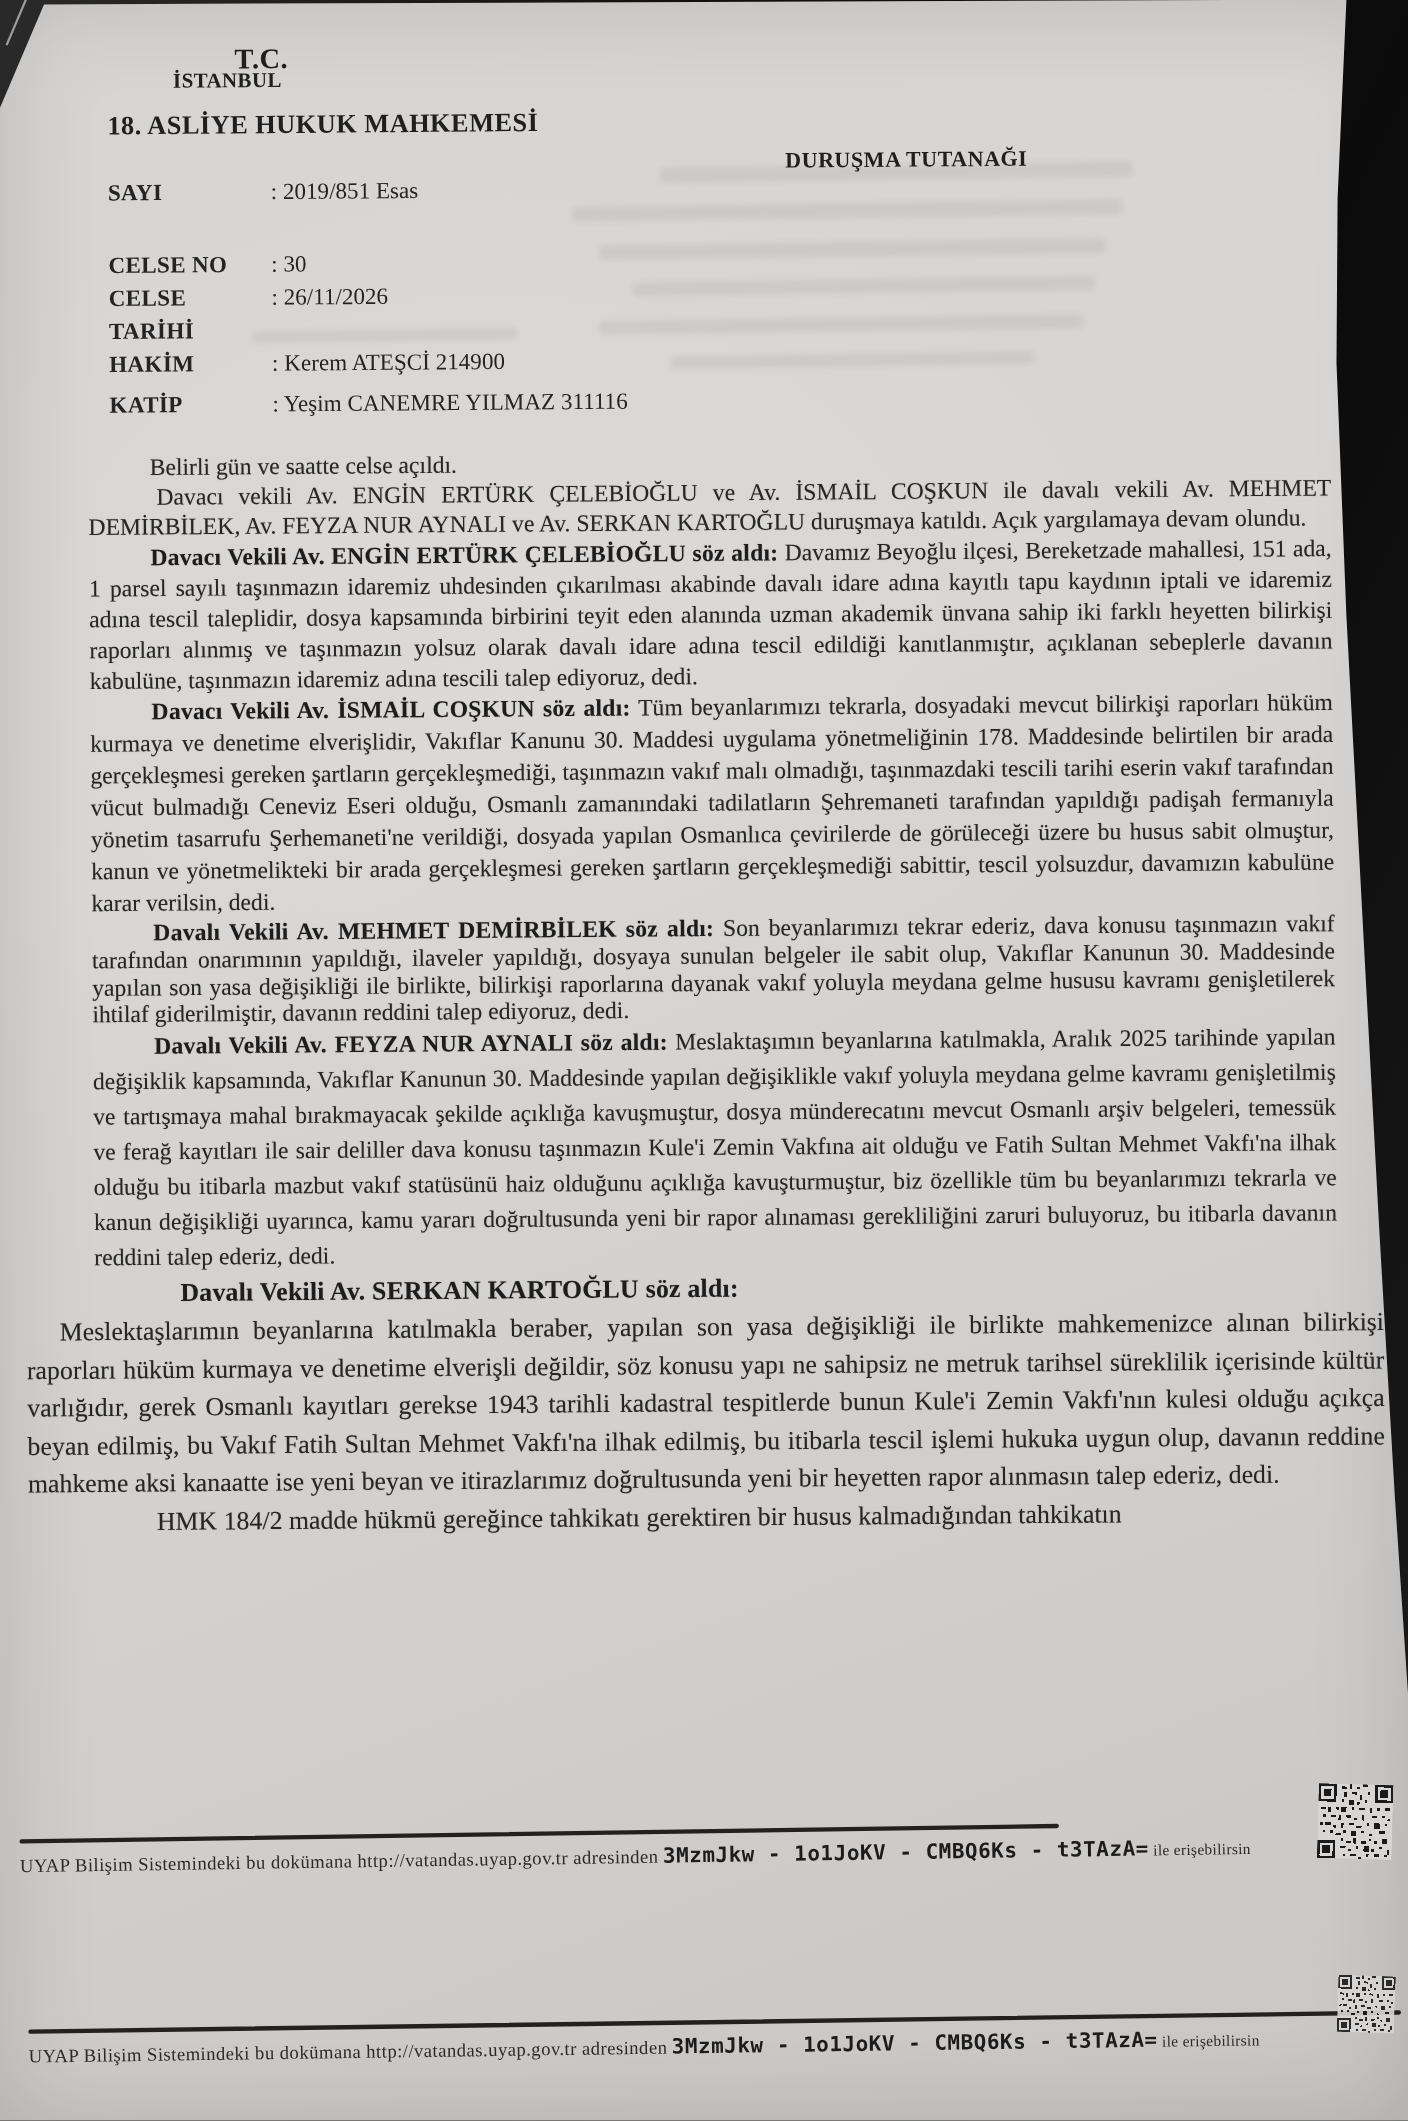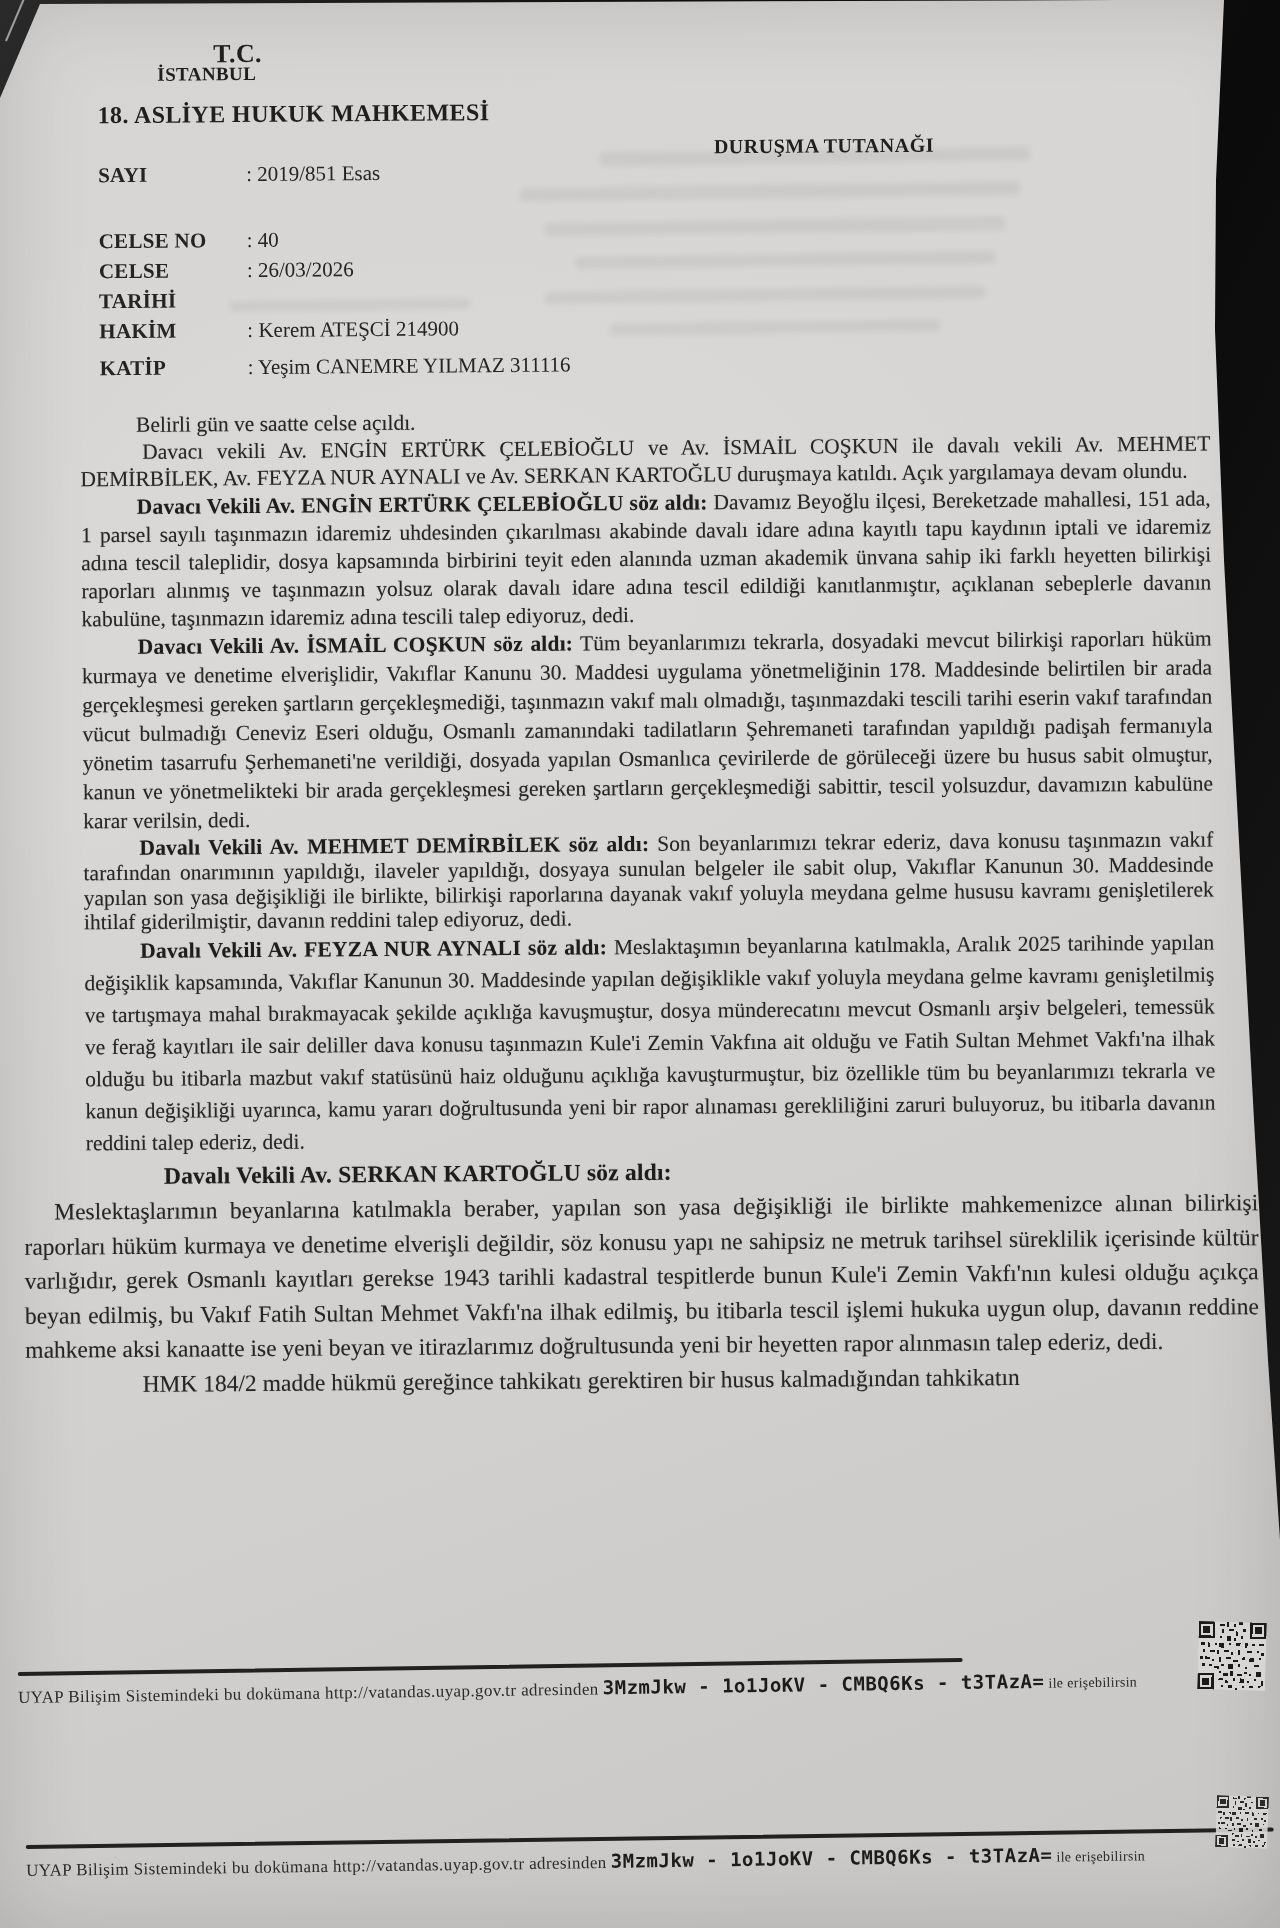--- a/index.html
+++ b/index.html
@@ -101,25 +101,25 @@
     <div class="meta meta1">
       <div class="row">
         <span class="lbl">SAYI</span>
         <span class="val">: 2019/851 Esas</span>
       </div>
     </div>
 
     <div class="meta meta2">
       <div class="row">
         <span class="lbl">CELSE NO</span>
-        <span class="val">: 40</span>
+        <span class="val">: 30</span>
       </div>
       <div class="row">
         <span class="lbl">CELSE TARİHİ</span>
-        <span class="val">: 26/03/2026</span>
+        <span class="val">: 26/11/2026</span>
       </div>
     </div>
 
     <div class="meta meta3">
       <div class="row">
         <span class="lbl">HAKİM</span>
         <span class="val">: Kerem ATEŞCİ 214900</span>
       </div>
       <div class="row">
         <span class="lbl">KATİP</span>

